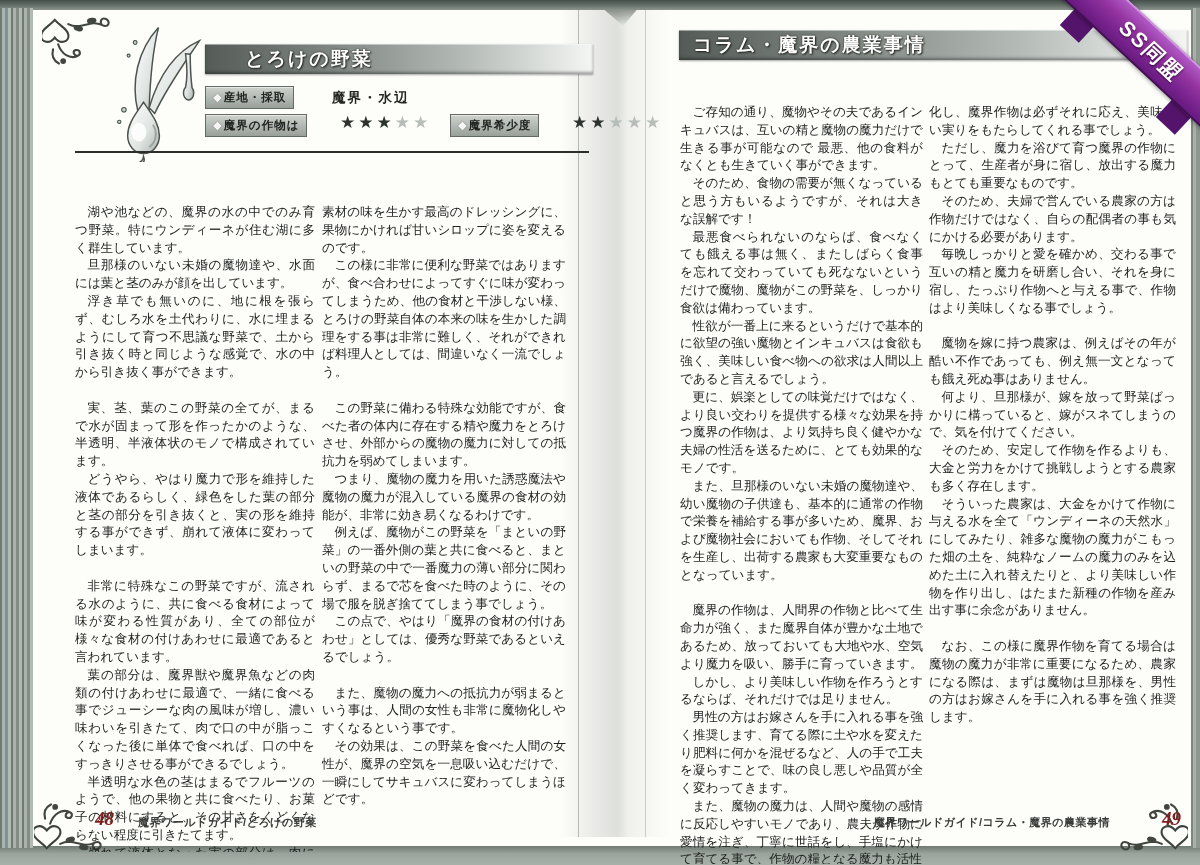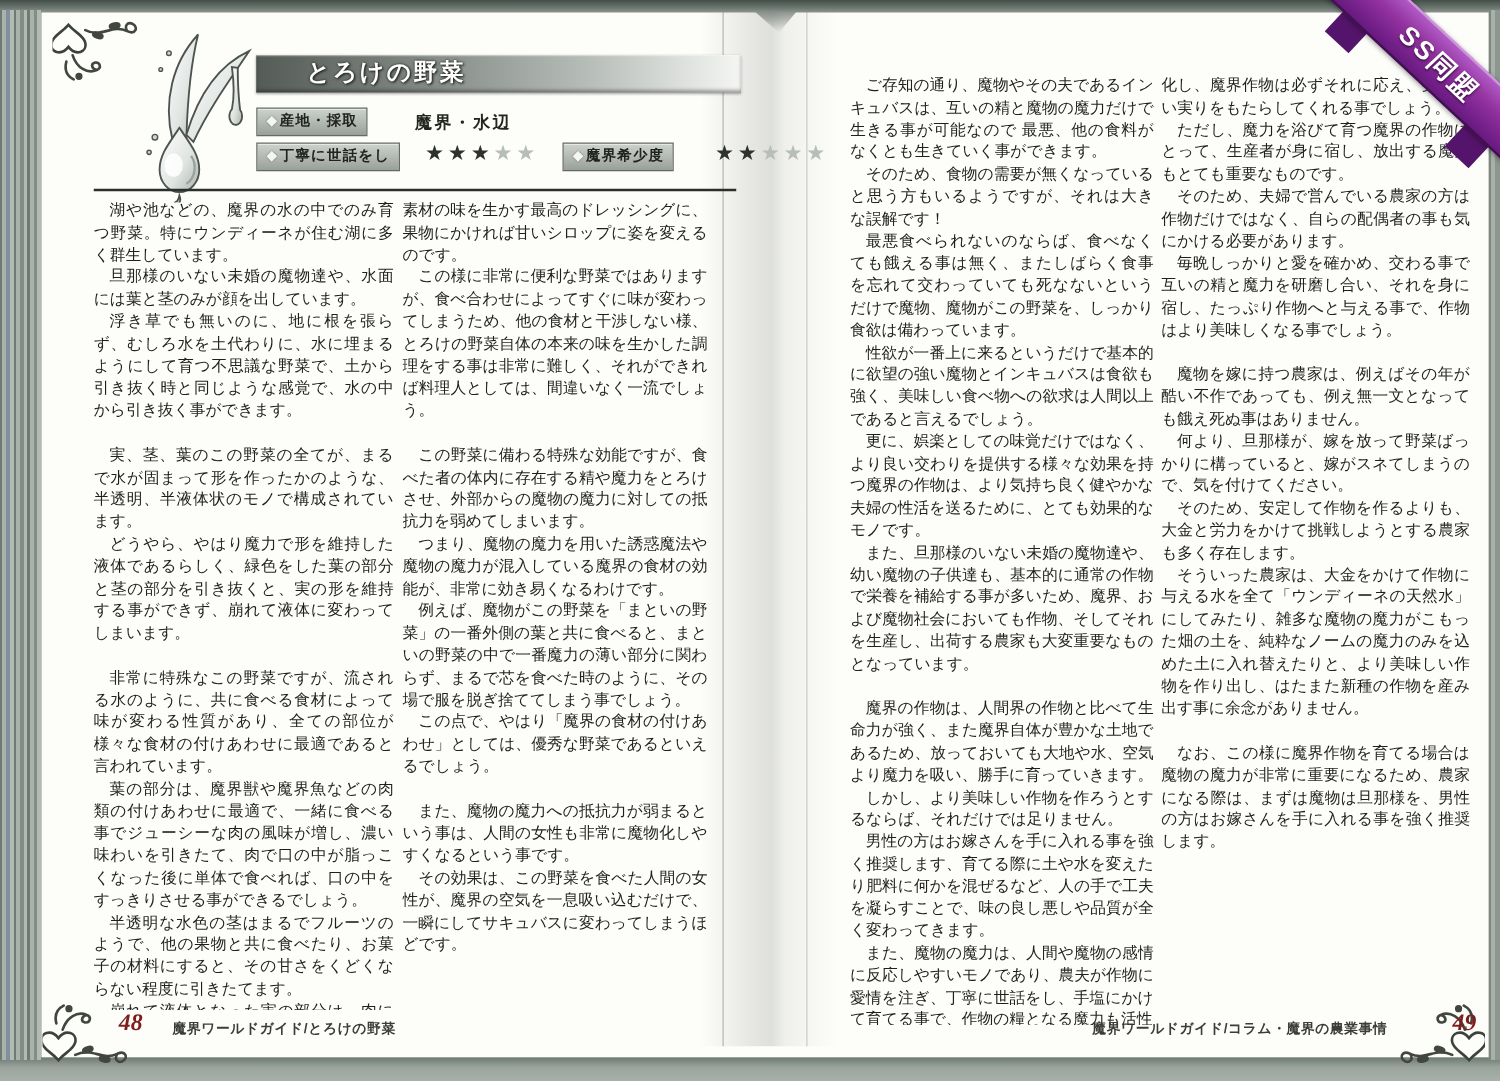--- a/index.html
+++ b/index.html
@@ -40,21 +40,21 @@
     border:1px solid #646b66;box-shadow:inset 0 1px 0 rgba(255,255,255,.5);letter-spacing:1px;}
   .badge .dia{color:#f5f6f4;text-shadow:0 0 1px #3a403a;margin-right:1px;}
   .info-value{position:absolute;font-size:13.5px;font-weight:bold;color:#23261f;letter-spacing:2px;}
   .stars{position:absolute;font-size:17px;letter-spacing:3px;line-height:24px;}
   .star.f{color:#2e322e;}
   .star.e{color:#b7bdb8;}
 
   .hrule{position:absolute;left:75px;top:151px;width:514px;height:0;border-top:2px solid #2c2e2b;}
 
   
-  .col{position:absolute;overflow:hidden;color:#1d201e;}
+  .col{position:absolute;overflow:hidden;color:#1d201e;margin-top:44px;}
   .lcol1{left:75px;top:160px;width:240px;height:648px;}
   .lcol2{left:322px;top:160px;width:244px;height:648px;}
   .rcol1{left:680px;top:60px;width:243px;height:760px;}
   .rcol2{left:929px;top:60px;width:247px;height:760px;}
   .col p.para{margin:0;text-align:justify;font-size:12.6px;line-height:17.8px;letter-spacing:0;}
   .col p.ind{text-indent:12.6px;}
   .col p.gap{margin-top:17.8px;}
 
   
   .footer-num{position:absolute;font-style:italic;font-weight:bold;font-size:19px;color:#7f1d1d;}
@@ -158,21 +158,21 @@
 
   <div class="title-bar ltitle">とろけの野菜</div>
   <div class="hrule"></div>
 
   <div class="badge" style="left:205px;top:86px;">
     <span class="dia">◆</span><span>産地・採取</span>
   </div>
   <div class="info-value" style="left:332px;top:89px;">魔界・水辺</div>
 
   <div class="badge" style="left:205px;top:114px;">
-    <span class="dia">◆</span><span>丁寧に世話をし</span>
+    <span class="dia">◆</span><span>魔界の作物は</span>
   </div>
   <div class="stars" style="left:340px;top:111px;"><span class="star f">★</span><span class="star f">★</span><span class="star f">★</span><span class="star e">★</span><span class="star e">★</span></div>
 
   <div class="badge" style="left:450px;top:114px;">
     <span class="dia">◆</span><span>魔界希少度</span>
   </div>
   <div class="stars" style="left:572px;top:111px;"><span class="star f">★</span><span class="star f">★</span><span class="star e">★</span><span class="star e">★</span><span class="star e">★</span></div>
 
   <div class="col lcol1">
       <p class="para ind">湖や池などの、魔界の水の中でのみ育つ野菜。特にウンディーネが住む湖に多く群生しています。</p>
@@ -192,20 +192,21 @@
       <p class="para ind">つまり、魔物の魔力を用いた誘惑魔法や魔物の魔力が混入している魔界の食材の効能が、非常に効き易くなるわけです。</p>
       <p class="para ind">例えば、魔物がこの野菜を「まといの野菜」の一番外側の葉と共に食べると、まといの野菜の中で一番魔力の薄い部分に関わらず、まるで芯を食べた時のように、その場で服を脱ぎ捨ててしまう事でしょう。</p>
       <p class="para ind">この点で、やはり「魔界の食材の付けあわせ」としては、優秀な野菜であるといえるでしょう。</p>
       <p class="para ind gap">また、魔物の魔力への抵抗力が弱まるという事は、人間の女性も非常に魔物化しやすくなるという事です。</p>
       <p class="para ind">その効果は、この野菜を食べた人間の女性が、魔界の空気を一息吸い込むだけで、一瞬にしてサキュバスに変わってしまうほどです。</p>
     </div>
 
   <div class="footer-num" style="left:95px;top:808px;">48</div>
   <div class="footer-text" style="left:138px;top:815px;">魔界ワールドガイド/とろけの野菜</div>
 
+  <div class="title-bar rtitle">コラム・魔界の農業事情</div>
   <div class="col rcol1">
       <p class="para ind">ご存知の通り、魔物やその夫であるインキュバスは、互いの精と魔物の魔力だけで生きる事が可能なので 最悪、他の食料がなくとも生きていく事ができます。</p>
       <p class="para ind">そのため、食物の需要が無くなっていると思う方もいるようですが、それは大きな誤解です！</p>
       <p class="para ind">最悪食べられないのならば、食べなくても餓える事は無く、またしばらく食事を忘れて交わっていても死なないというだけで魔物、魔物がこの野菜を、しっかり食欲は備わっています。</p>
       <p class="para ind">性欲が一番上に来るというだけで基本的に欲望の強い魔物とインキュバスは食欲も強く、美味しい食べ物への欲求は人間以上であると言えるでしょう。</p>
       <p class="para ind">更に、娯楽としての味覚だけではなく、より良い交わりを提供する様々な効果を持つ魔界の作物は、より気持ち良く健やかな夫婦の性活を送るために、とても効果的なモノです。</p>
       <p class="para ind">また、旦那様のいない未婚の魔物達や、幼い魔物の子供達も、基本的に通常の作物で栄養を補給する事が多いため、魔界、および魔物社会においても作物、そしてそれを生産し、出荷する農家も大変重要なものとなっています。</p>
       <p class="para ind gap">魔界の作物は、人間界の作物と比べて生命力が強く、また魔界自体が豊かな土地であるため、放っておいても大地や水、空気より魔力を吸い、勝手に育っていきます。</p>
       <p class="para ind">しかし、より美味しい作物を作ろうとするならば、それだけでは足りません。</p>
       <p class="para ind">男性の方はお嫁さんを手に入れる事を強く推奨します、育てる際に土や水を変えたり肥料に何かを混ぜるなど、人の手で工夫を凝らすことで、味の良し悪しや品質が全く変わってきます。</p>

